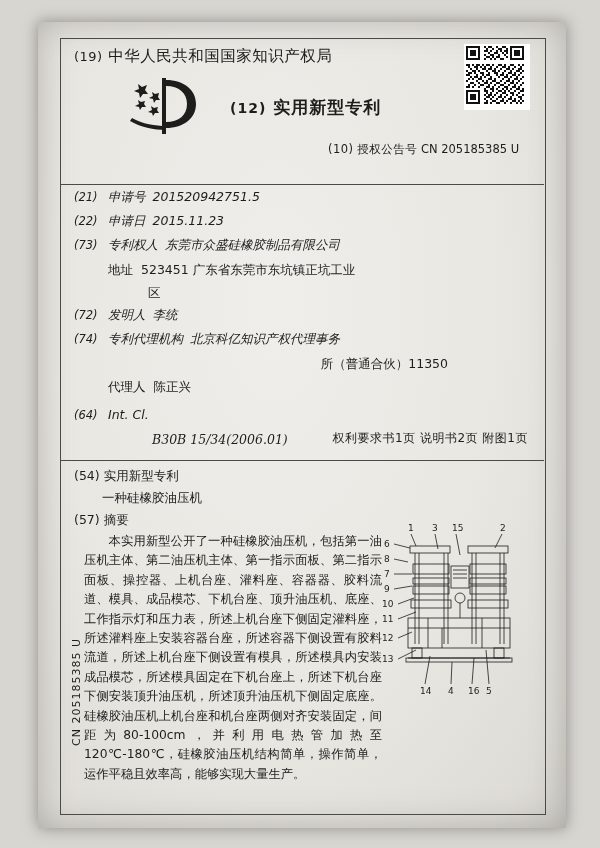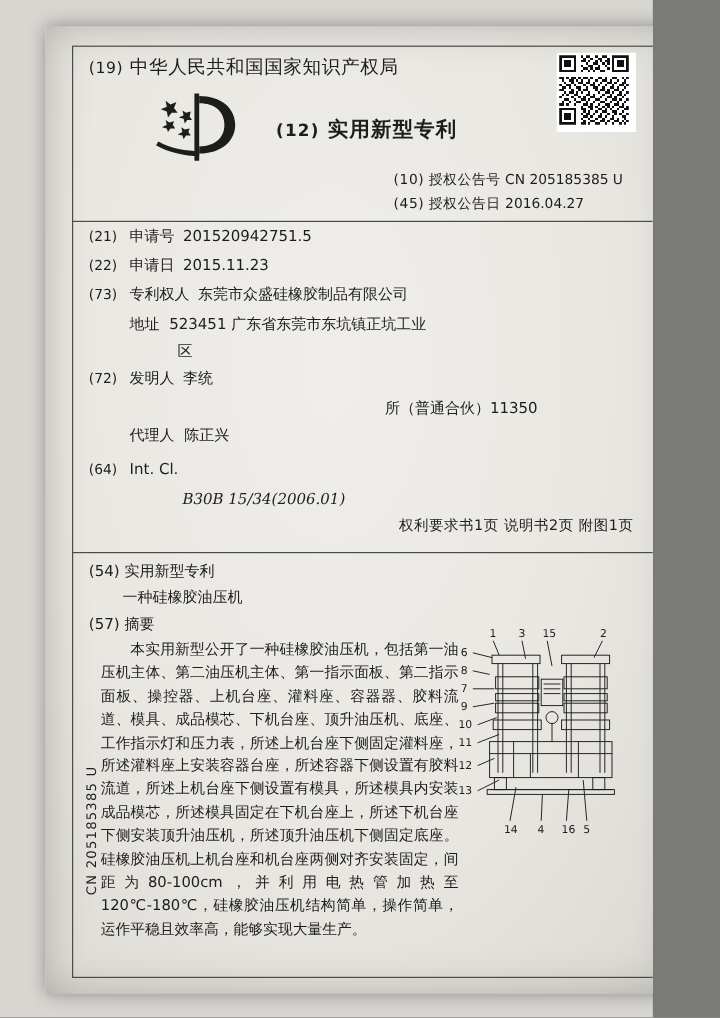--- a/index.html
+++ b/index.html
@@ -5,21 +5,21 @@
   html, body {
     margin: 0;
     padding: 0;
     background: #7a7a78;
   }
   body {
     font-family: "DejaVu Sans", "Liberation Sans", sans-serif;
   }
   .page {
     position: relative;
-    width: 544px;
+    width: 600px;
     height: 848px;
     background: #d8d6d1;
     overflow: hidden;
   }
   
   .sheet {
     position: absolute;
     left: 38px;
     top: 22px;
     width: 528px;
@@ -127,20 +127,21 @@
     width: 484px;
   }
   .row {
     position: relative;
     display: flex;
     align-items: center;
     padding: 0 14px 0 14px;
     margin-bottom: 6px;
     font-size: 12.5px;
     line-height: 18px;
+    font-style: italic;
   }
   .code {
     width: 34px;
     flex: 0 0 34px;
     font-size: 11.5px;
     letter-spacing: 0;
   }
   .label {
     flex: 0 0 auto;
     white-space: nowrap;
@@ -477,25 +478,20 @@
             <rect x="27" y="28" width="1" height="1"></rect>
         </g>
       </svg>
     </div>
 
     <div class="pubno">
       <span class="lbl">(10)</span>
       <span class="lbl">授权公告号</span>
       <span>CN 205185385 U</span>
     </div>
-    <div class="pubdate">
-      <span class="lbl">(45)</span>
-      <span class="lbl">授权公告日</span>
-      <span>2016.04.27</span>
-    </div>
 
     <div class="hline" style="top:146px;"></div>
 
     <div class="bib">
 
       <div class="row">
         <span class="code">(21)</span>
         <span class="label">申请号</span>
         <span class="value">201520942751.5</span>
       </div>
@@ -519,20 +515,25 @@
       <div class="subrow" style="padding-left:88px;">
         <span class="value">区</span>
       </div>
 
       <div class="row">
         <span class="code">(72)</span>
         <span class="label">发明人</span>
         <span class="value">李统</span>
       </div>
 
+      <div class="row">
+        <span class="code">(74)</span>
+        <span class="label">专利代理机构</span>
+        <span class="value">北京科亿知识产权代理事务</span>
+      </div>
       <div class="subrow ralign" style="padding-left:60px;display:block;text-align:right;padding-right:96px;">
         <span class="value">所（普通合伙）11350</span>
       </div>
 
       <div class="subrow">
         <span class="label">代理人</span>
         <span class="value">陈正兴</span>
       </div>
 
       <div class="row" style="margin-top:10px;">

